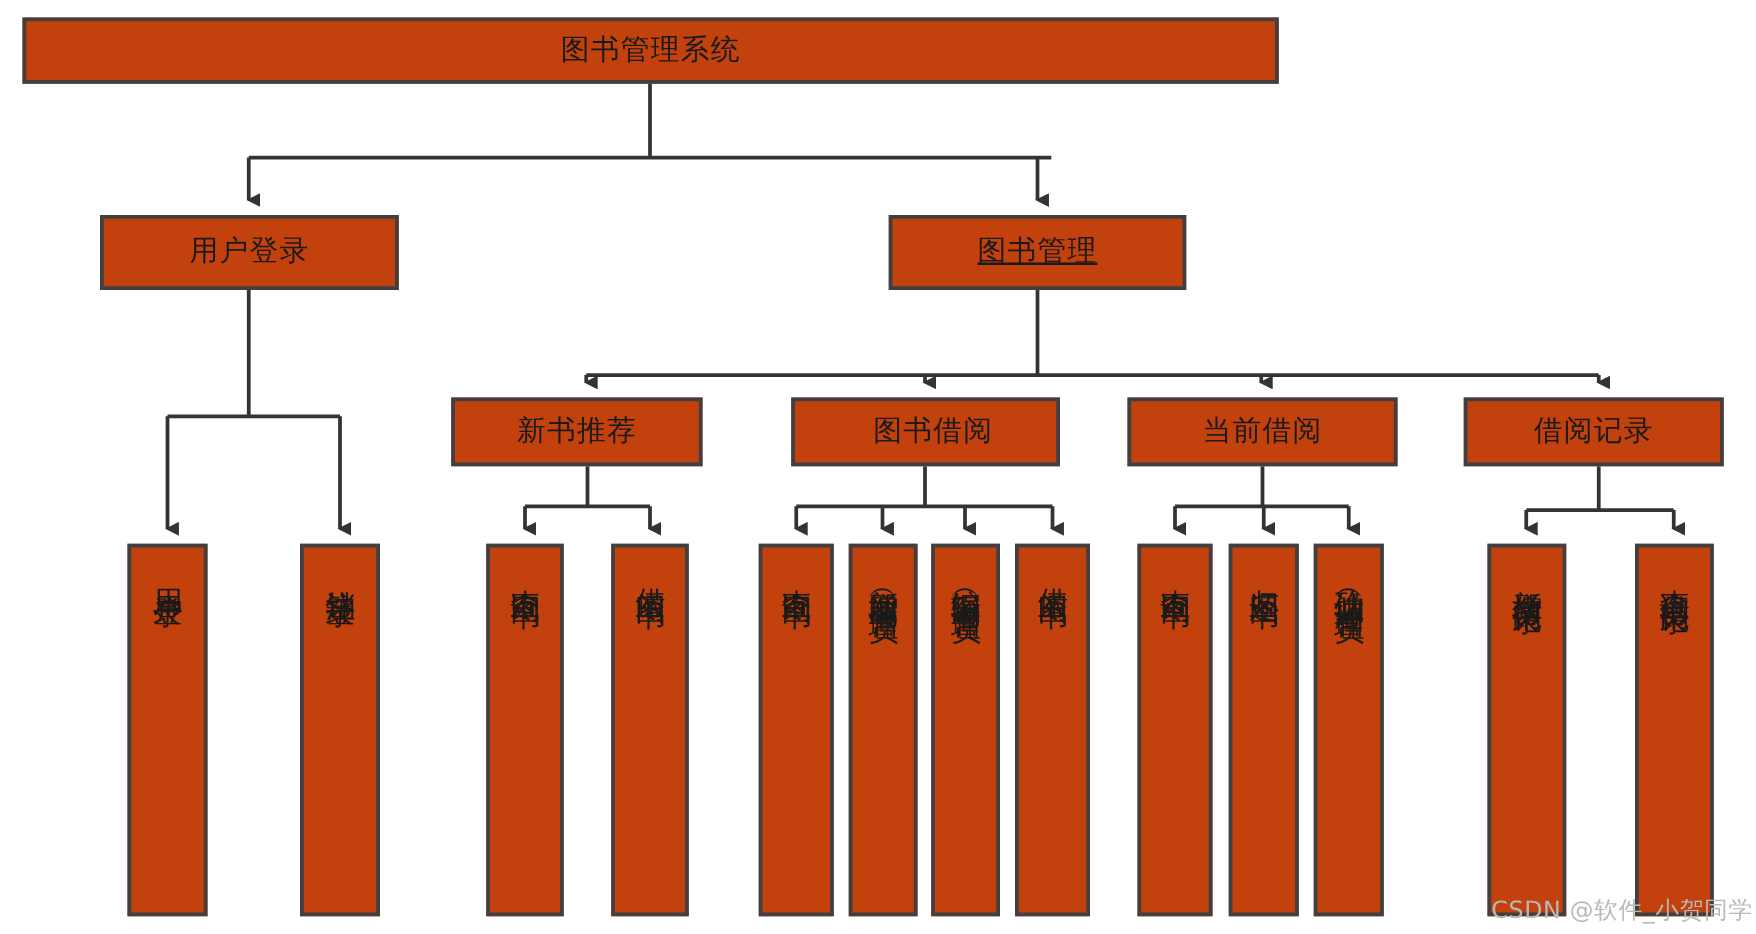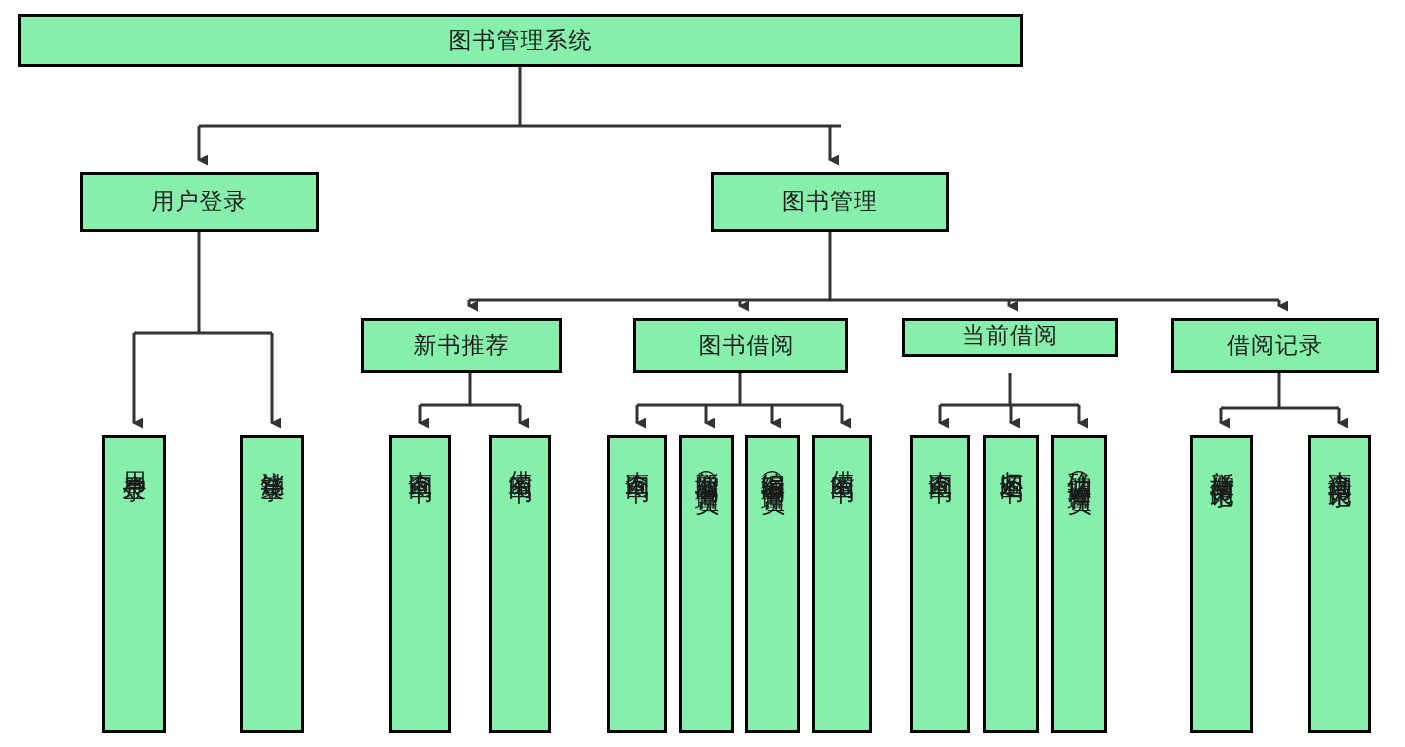--- a/index.html
+++ b/index.html
@@ -22,22 +22,22 @@
     position: absolute;
     left: 0;
     top: 0;
     width: 1405px;
     height: 747px;
     pointer-events: none;
   }
   .node {
     position: absolute;
     box-sizing: border-box;
-    background: #86efac;
-    border: 3px solid #000000;
+    background: #c2410c;
+    border: 3px solid #404040;
     display: flex;
     align-items: center;
     justify-content: center;
     color: #1a1a1a;
   }
   .node.root {
     border-width: 3px;
   }
   .node .label-h {
     font-size: 23px;
@@ -123,31 +123,31 @@
     </g>
   </svg>
 
   <div class="node root" style="left:18px; top:14px; width:1005px; height:53px;">
     <span class="label-h">图书管理系统</span>
   </div>
 
   <div class="node" style="left:80px; top:172px; width:239px; height:60px;">
     <span class="label-h">用户登录</span>
   </div>
-  <div class="node" style="left:711px; top:172px; width:238px; height:60px;">
+  <div class="node" style="left:711px; top:172px; width:238px; height:60px;text-decoration:underline;">
     <span class="label-h">图书管理</span>
   </div>
 
   <div class="node" style="left:361px; top:318px; width:201px; height:55px;">
     <span class="label-h">新书推荐</span>
   </div>
   <div class="node" style="left:633px; top:318px; width:215px; height:55px;padding-left:12px;">
     <span class="label-h">图书借阅</span>
   </div>
-  <div class="node" style="left:902px; top:318px; width:216px; height:39px;font-family:Liberation Mono, monospace;">
+  <div class="node" style="left:902px; top:318px; width:216px; height:55px;">
     <span class="label-h">当前借阅</span>
   </div>
   <div class="node" style="left:1171px; top:318px; width:208px; height:55px;">
     <span class="label-h">借阅记录</span>
   </div>
 
   <div class="node vert" style="left:102px; top:435px; width:64px; height:298px;">
     <span class="label-v">用户登录</span>
   </div>
   <div class="node vert" style="left:240px; top:435px; width:64px; height:298px;">
@@ -184,14 +184,15 @@
     <span class="label-v">确认归还（管理员）</span>
   </div>
 
   <div class="node vert" style="left:1190px; top:435px; width:63px; height:298px;">
     <span class="label-v">新增借阅记录</span>
   </div>
   <div class="node vert" style="left:1308px; top:435px; width:63px; height:298px;">
     <span class="label-v">查询借阅记录</span>
   </div>
 
+  <div class="watermark" style="left:1193px; top:715px;">CSDN @软件_小贺同学</div>
 
 </div>
 
 </body></html>

